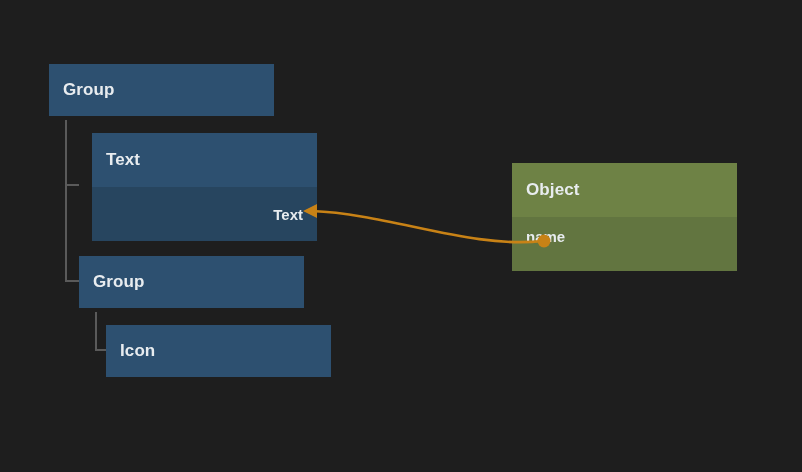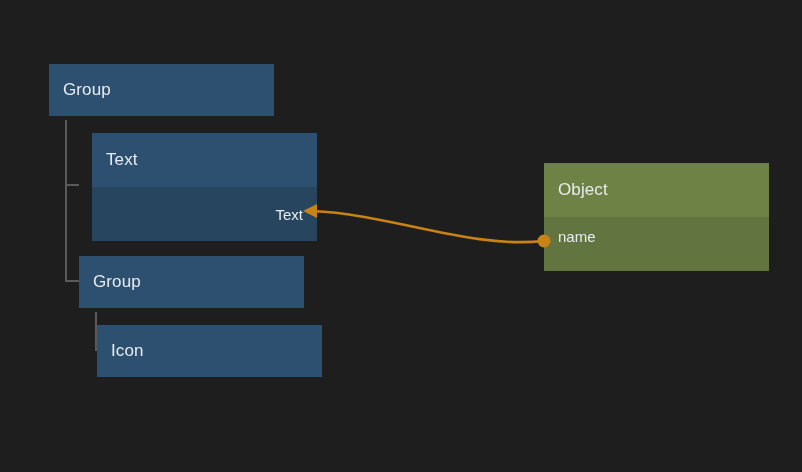--- a/index.html
+++ b/index.html
@@ -16,20 +16,21 @@
   #canvas {
     position: relative;
     width: 802px;
     height: 472px;
     background: #1e1e1e;
   }
   .node {
     position: absolute;
     box-sizing: border-box;
     overflow: hidden;
+    font-weight: bold;
   }
   .node-header {
     box-sizing: border-box;
     height: 54px;
     display: flex;
     align-items: center;
     padding: 0 0 0 14px;
     font-size: 17px;
     letter-spacing: 0.1px;
     color: #e8ecef;
@@ -93,25 +94,25 @@
     <div class="node-header">Text</div>
     <div class="node-body row-right" style="height:54px;">
       <span>Text</span>
     </div>
   </div>
 
   <div class="node blue" style="left:79px; top:256px; width:225px; height:52px;">
     <div class="node-header" style="height:52px;">Group</div>
   </div>
 
-  <div class="node blue" style="left:97px; top:325px; width:225px; height:52px;">
+  <div class="node blue" style="left:106px; top:325px; width:225px; height:52px;">
     <div class="node-header" style="height:52px;">Icon</div>
   </div>
 
-  <div class="node green" style="left:544px; top:163px; width:225px; height:108px;">
+  <div class="node green" style="left:512px; top:163px; width:225px; height:108px;">
     <div class="node-header">Object</div>
     <div class="node-body row-left" style="height:54px;">
       <span>name</span>
     </div>
   </div>
 
   <svg id="edge-layer" viewBox="0 0 802 472" xmlns="http://www.w3.org/2000/svg">
     <path d="M 543 241 C 470 249, 390 214, 312 211" fill="none" stroke="#c88216" stroke-width="2.6" stroke-linecap="round"></path>
     <polygon points="303,211 317,204 317,218" fill="#c88216"></polygon>
     <circle cx="544" cy="241" r="6.5" fill="#c88216"></circle>

